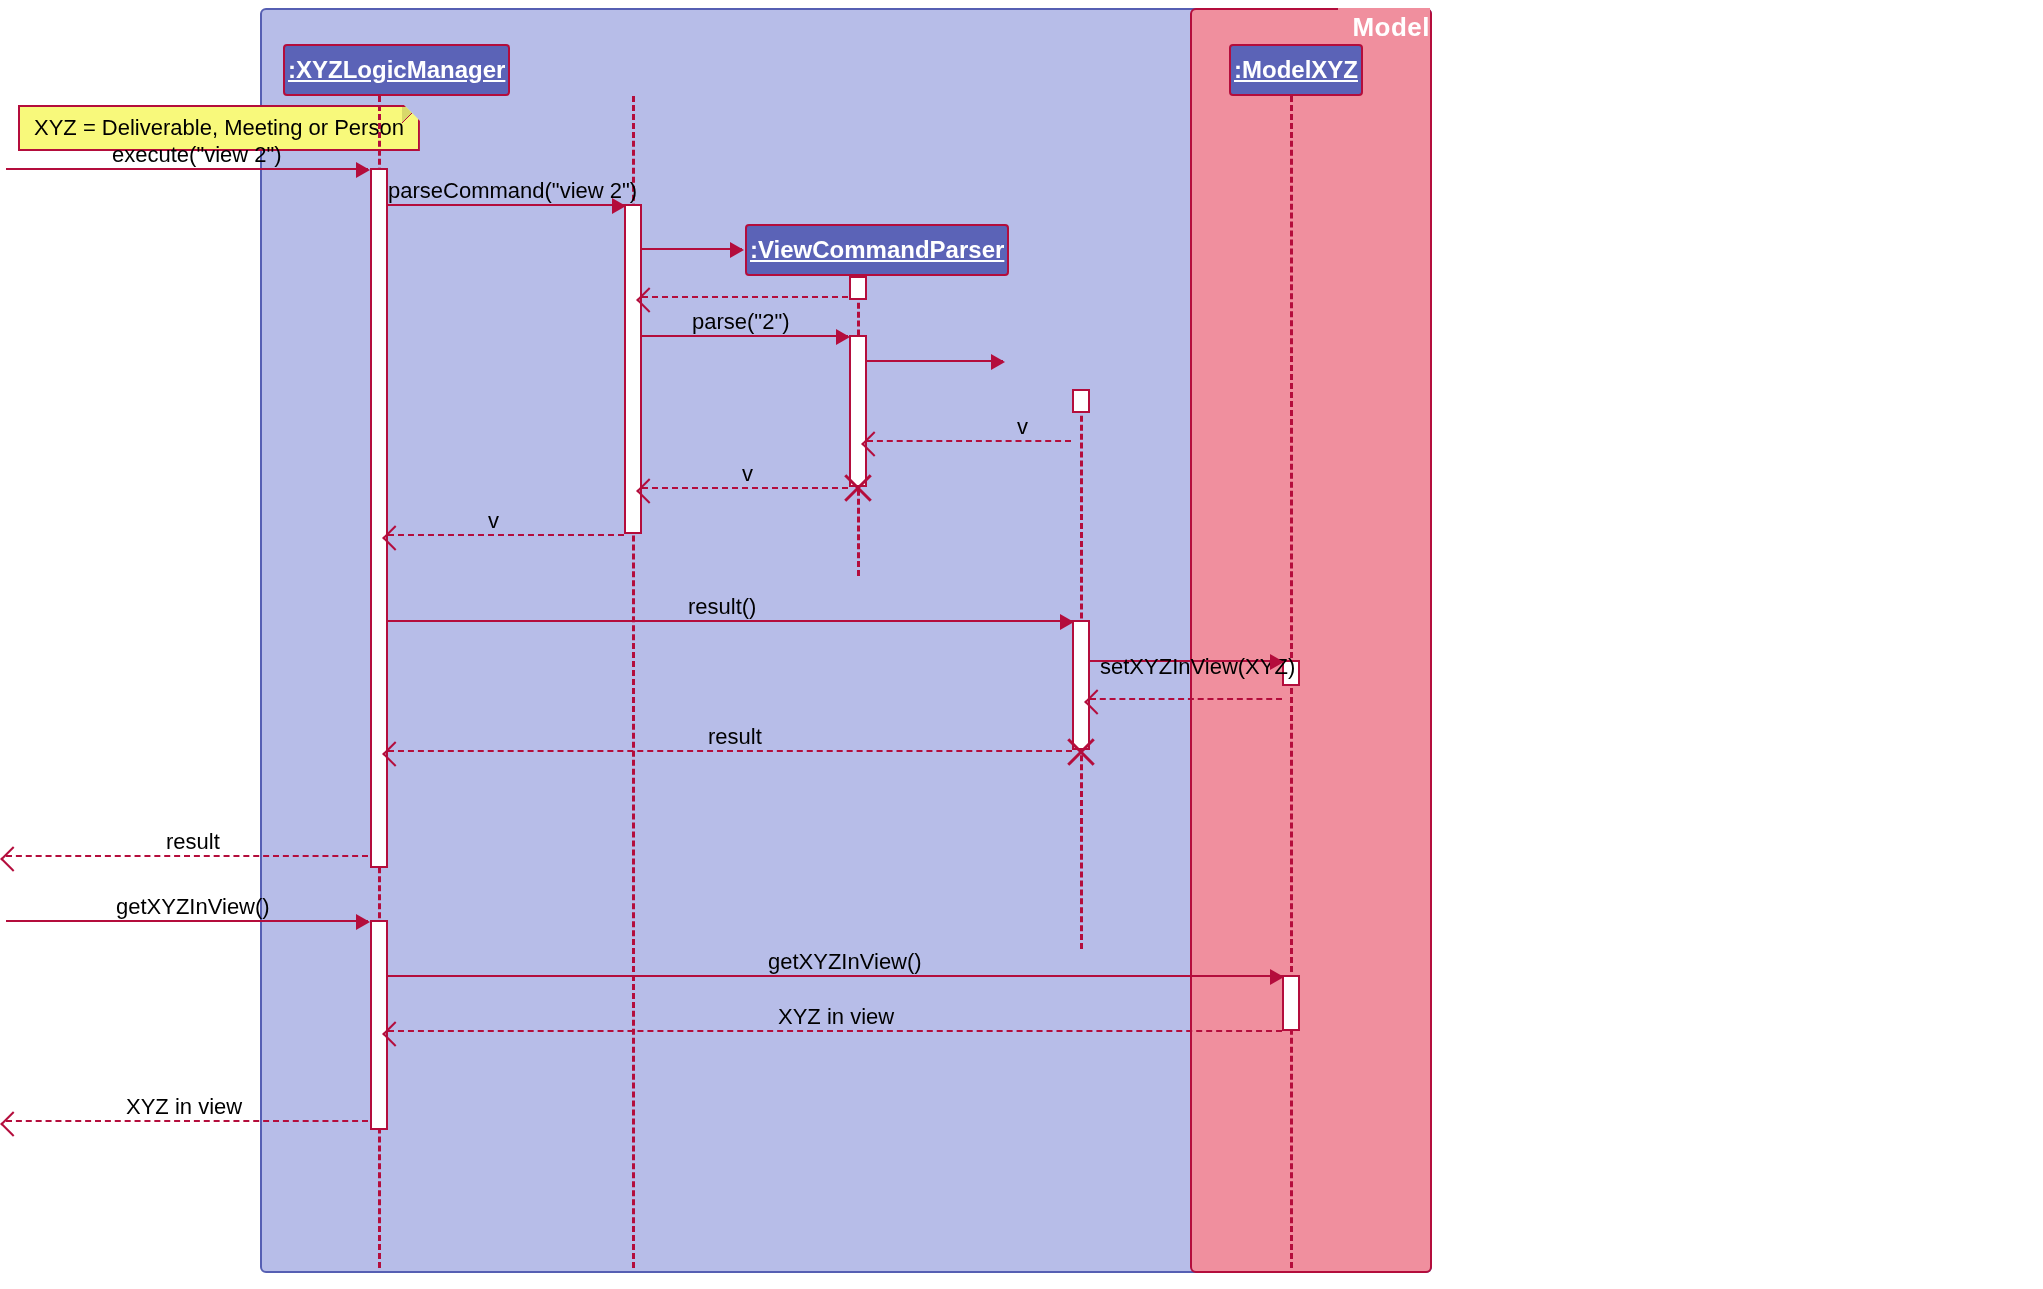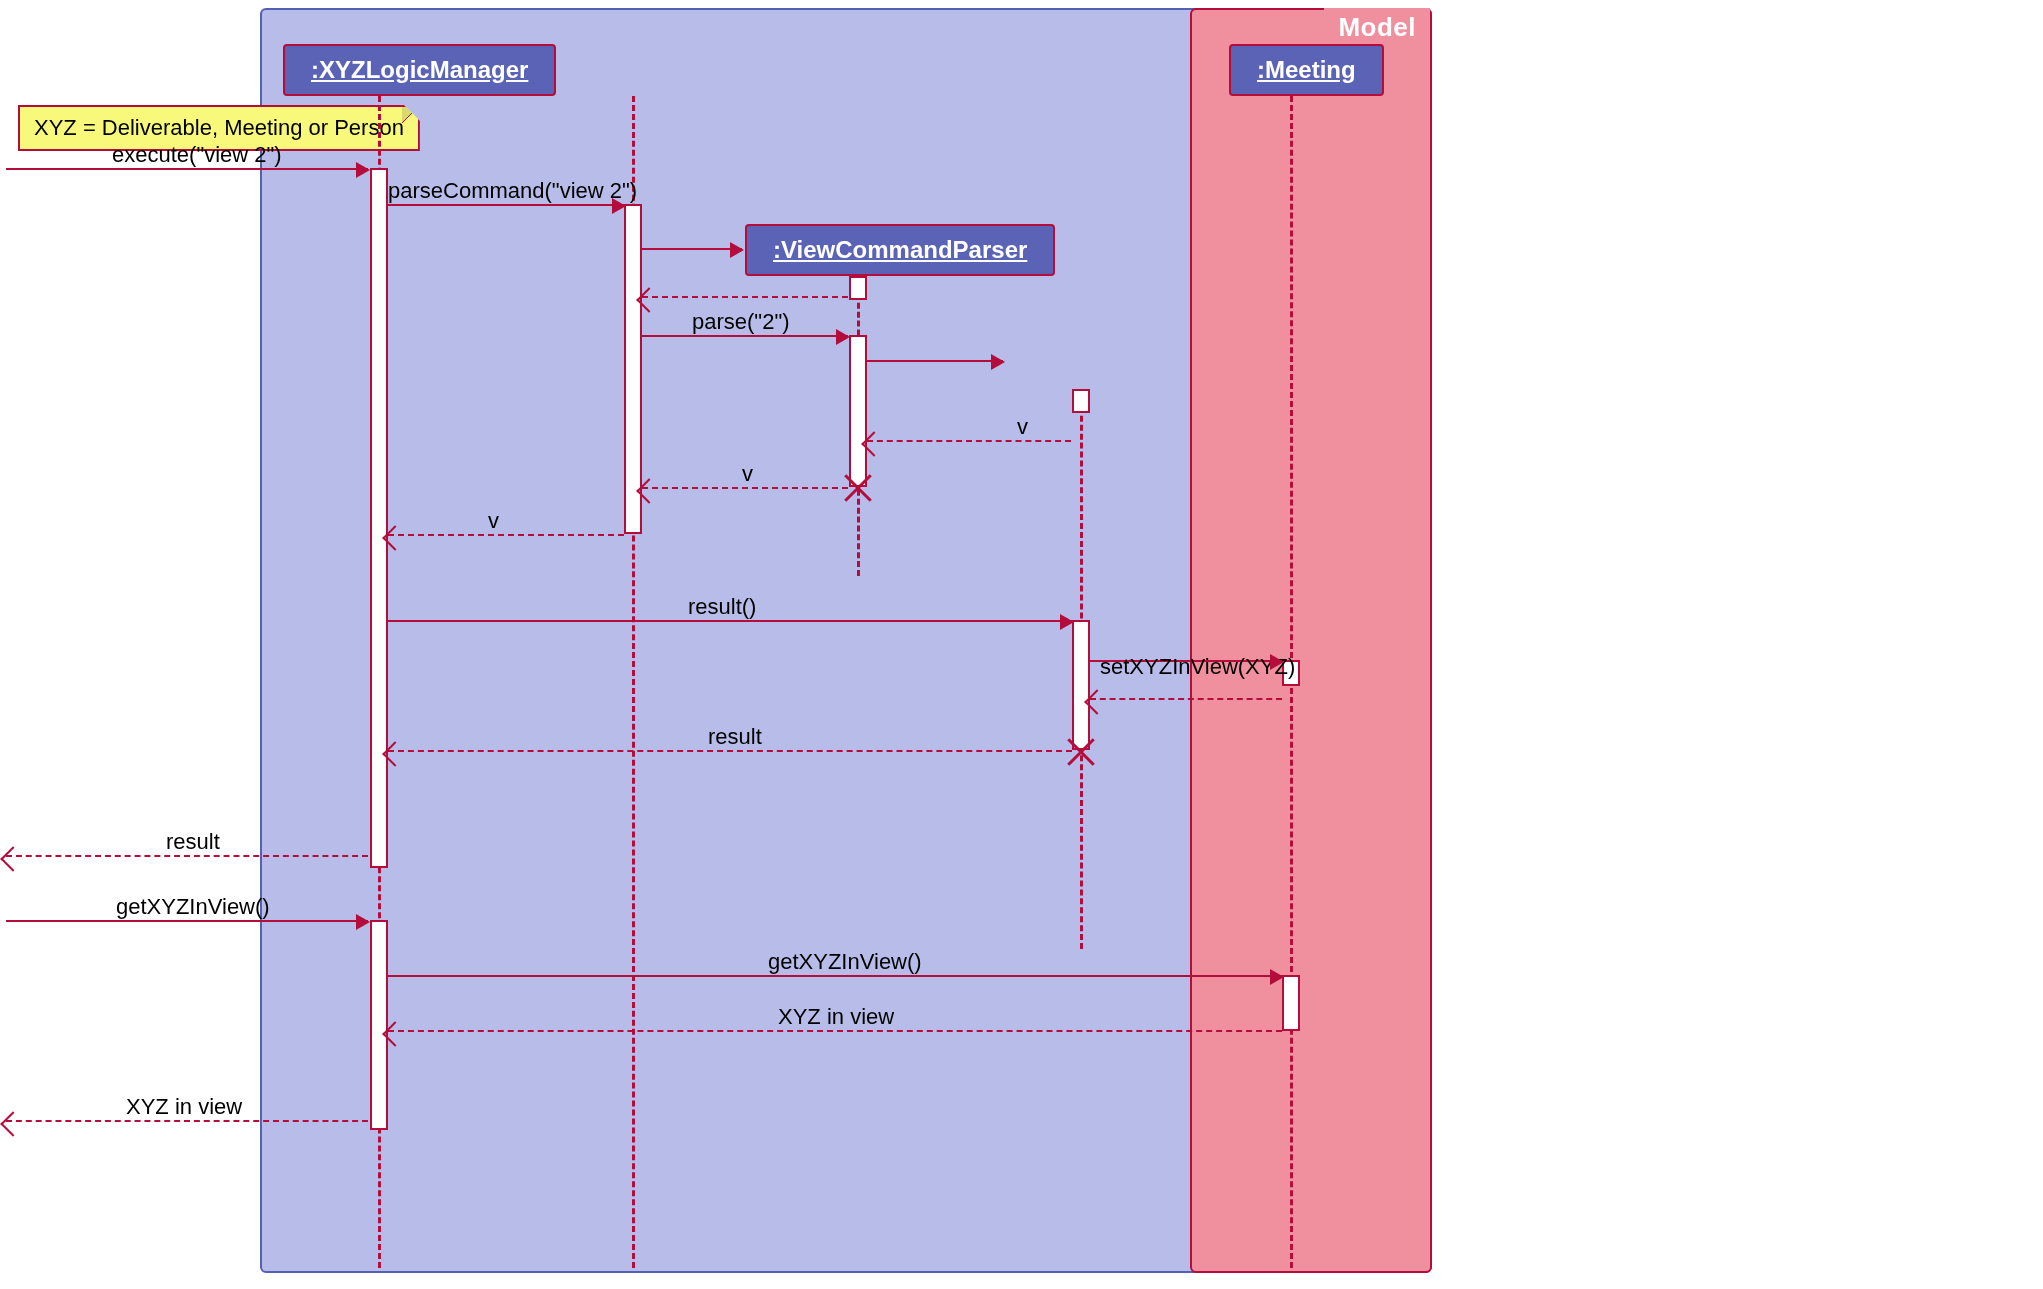--- a/index.html
+++ b/index.html
@@ -15,40 +15,40 @@
   .frame {
     position: absolute;
     border: 2px solid;
     border-radius: 6px;
   }
   .frame-title {
     position: absolute;
     top: -2px;
     font-weight: 700;
     font-size: 26px;
-    padding: 4px 14px 10px 14px;
+    padding: 4px 0 10px 14px;
     border-bottom-right-radius: 18px;
     letter-spacing: 0.5px;
   }
   .frame-logic   { left: 260px;  top: 8px;  width: 1172px; height: 1265px; background:#b7bde8; border-color:#565fb3; }
   .frame-logic .frame-title   { right: 0; background:#b7bde8; color:#fff; border:none; }
   .frame-model   { left: 1190px; top: 8px;  width: 242px;  height: 1265px; background:#f08f9e; border-color:#b40d3c; }
   .frame-model .frame-title   { right: 0; background:#f08f9e; color:#fff; border:none; }
 
   
   .part {
     position: absolute;
     background:#5b63b7;
     border:2px solid #b40d3c;
     border-radius:4px;
     color:#fff;
     font-weight:700;
     font-size:24px;
     text-align:center;
-    padding:10px 26px;
+    padding:10px 3px;
     white-space:nowrap;
     text-decoration: underline;
   }
 
   
   .note {
     position:absolute;
     background:#f8f97b;
     border:2px solid #b40d3c;
     font-size:22px;
@@ -129,21 +129,21 @@
 
   <div class="frame frame-logic">
     <div class="frame-title">Logic</div>
   </div>
   <div class="frame frame-model">
     <div class="frame-title">Model</div>
   </div>
 
   <div class="part" style="left:283px; top:44px;">:XYZLogicManager</div>
   <div class="part" style="left:745px; top:224px;">:ViewCommandParser</div>
-  <div class="part" style="left:1229px;top:44px;">:Meeting</div>
+  <div class="part" style="left:1229px;top:44px;">:ModelXYZ</div>
 
   <div class="note" style="left:18px; top:105px;">XYZ = Deliverable, Meeting or Person</div>
 
   <div class="lifeline" style="left:378px; top:96px;  height:1172px;"></div>
   <div class="lifeline" style="left:632px; top:96px;  height:1172px;"></div>
   <div class="lifeline" style="left:857px; top:276px; height:300px;"></div>
   <div class="lifeline" style="left:1080px;top:389px; height:560px;"></div>
   <div class="lifeline" style="left:1290px;top:96px;  height:1172px;"></div>
 
   <div class="act" style="left:370px; top:168px; height:700px;"></div>

